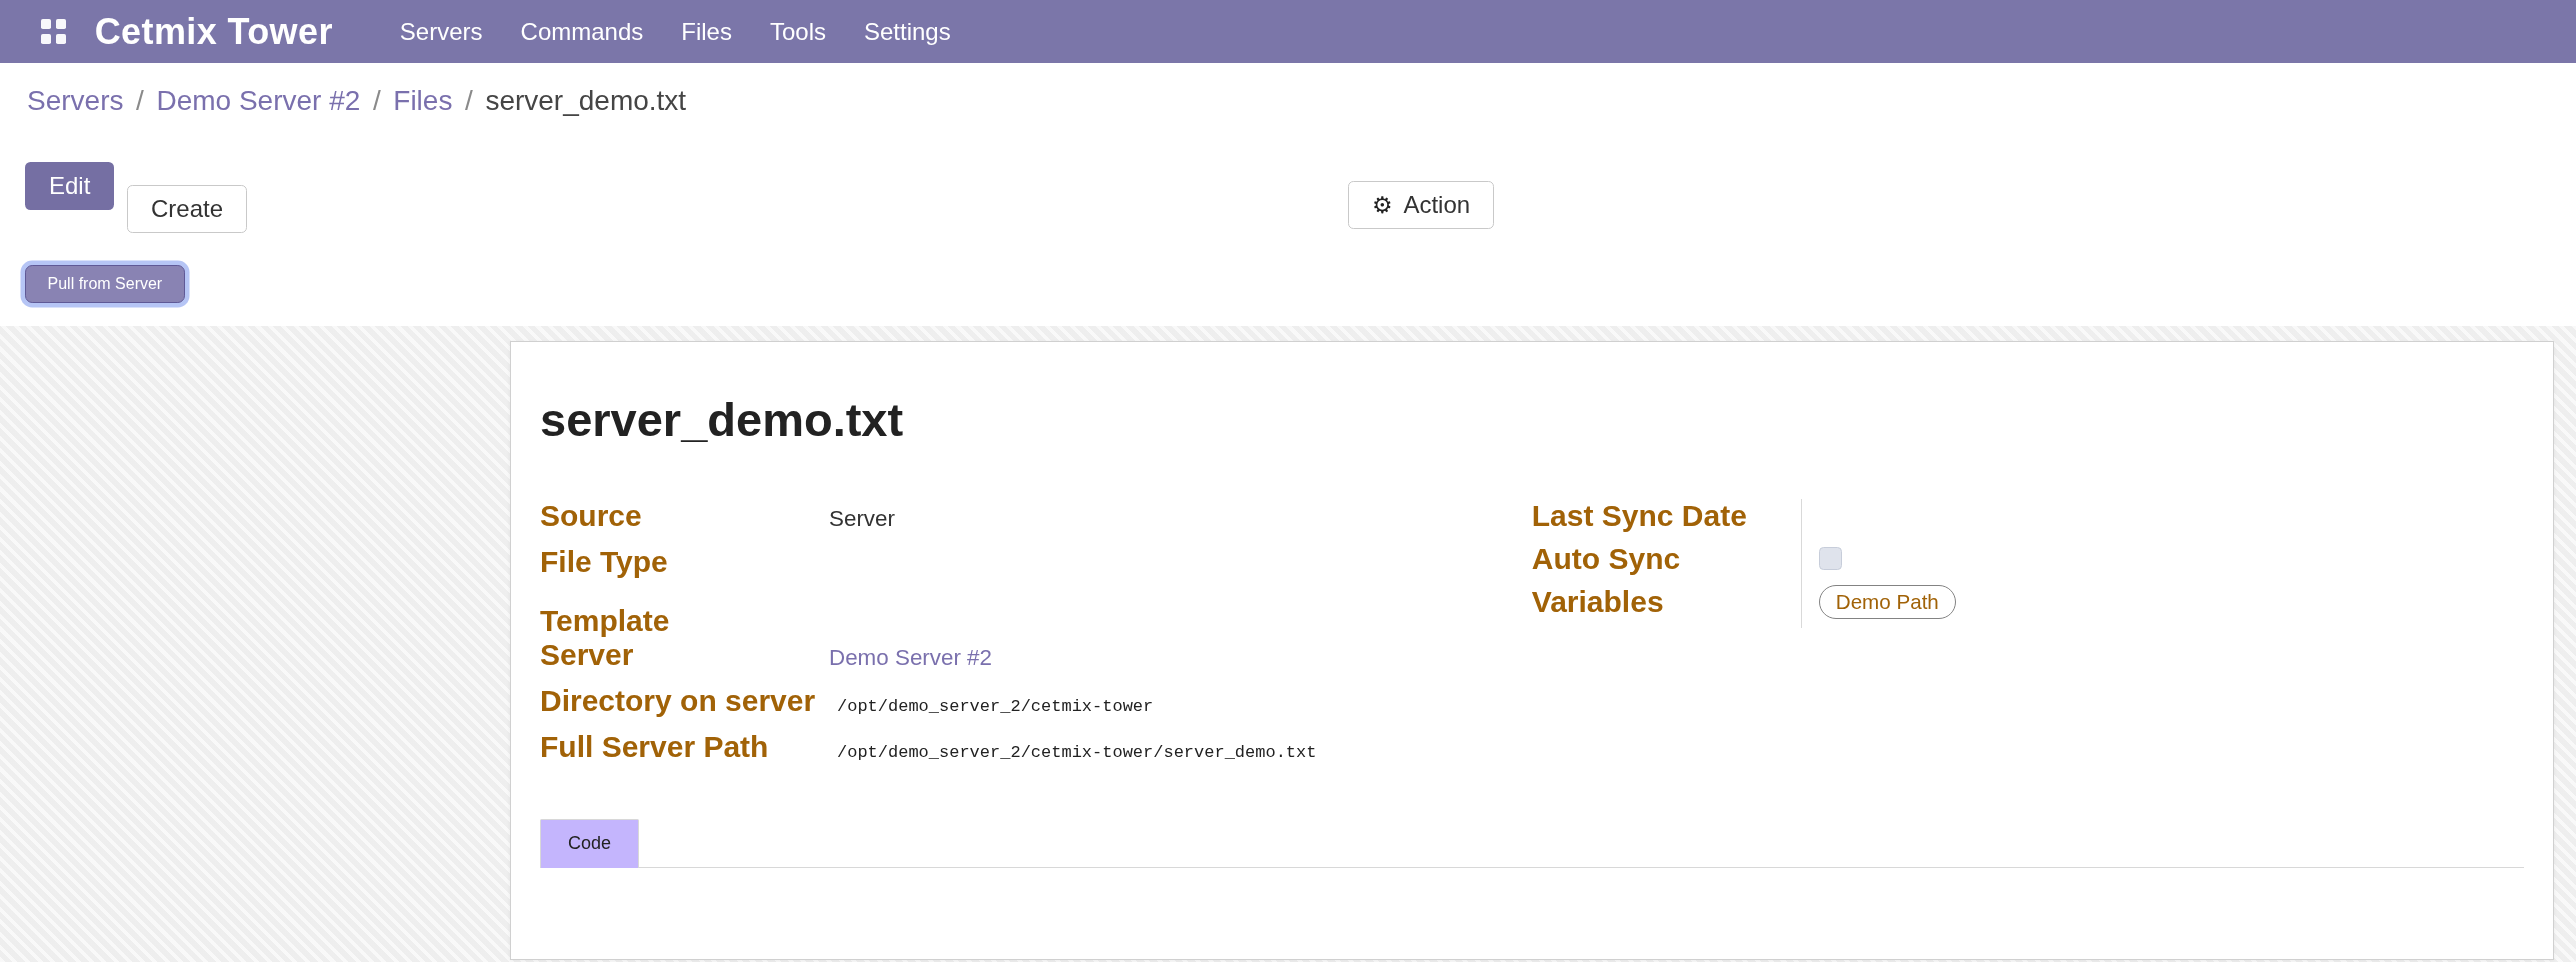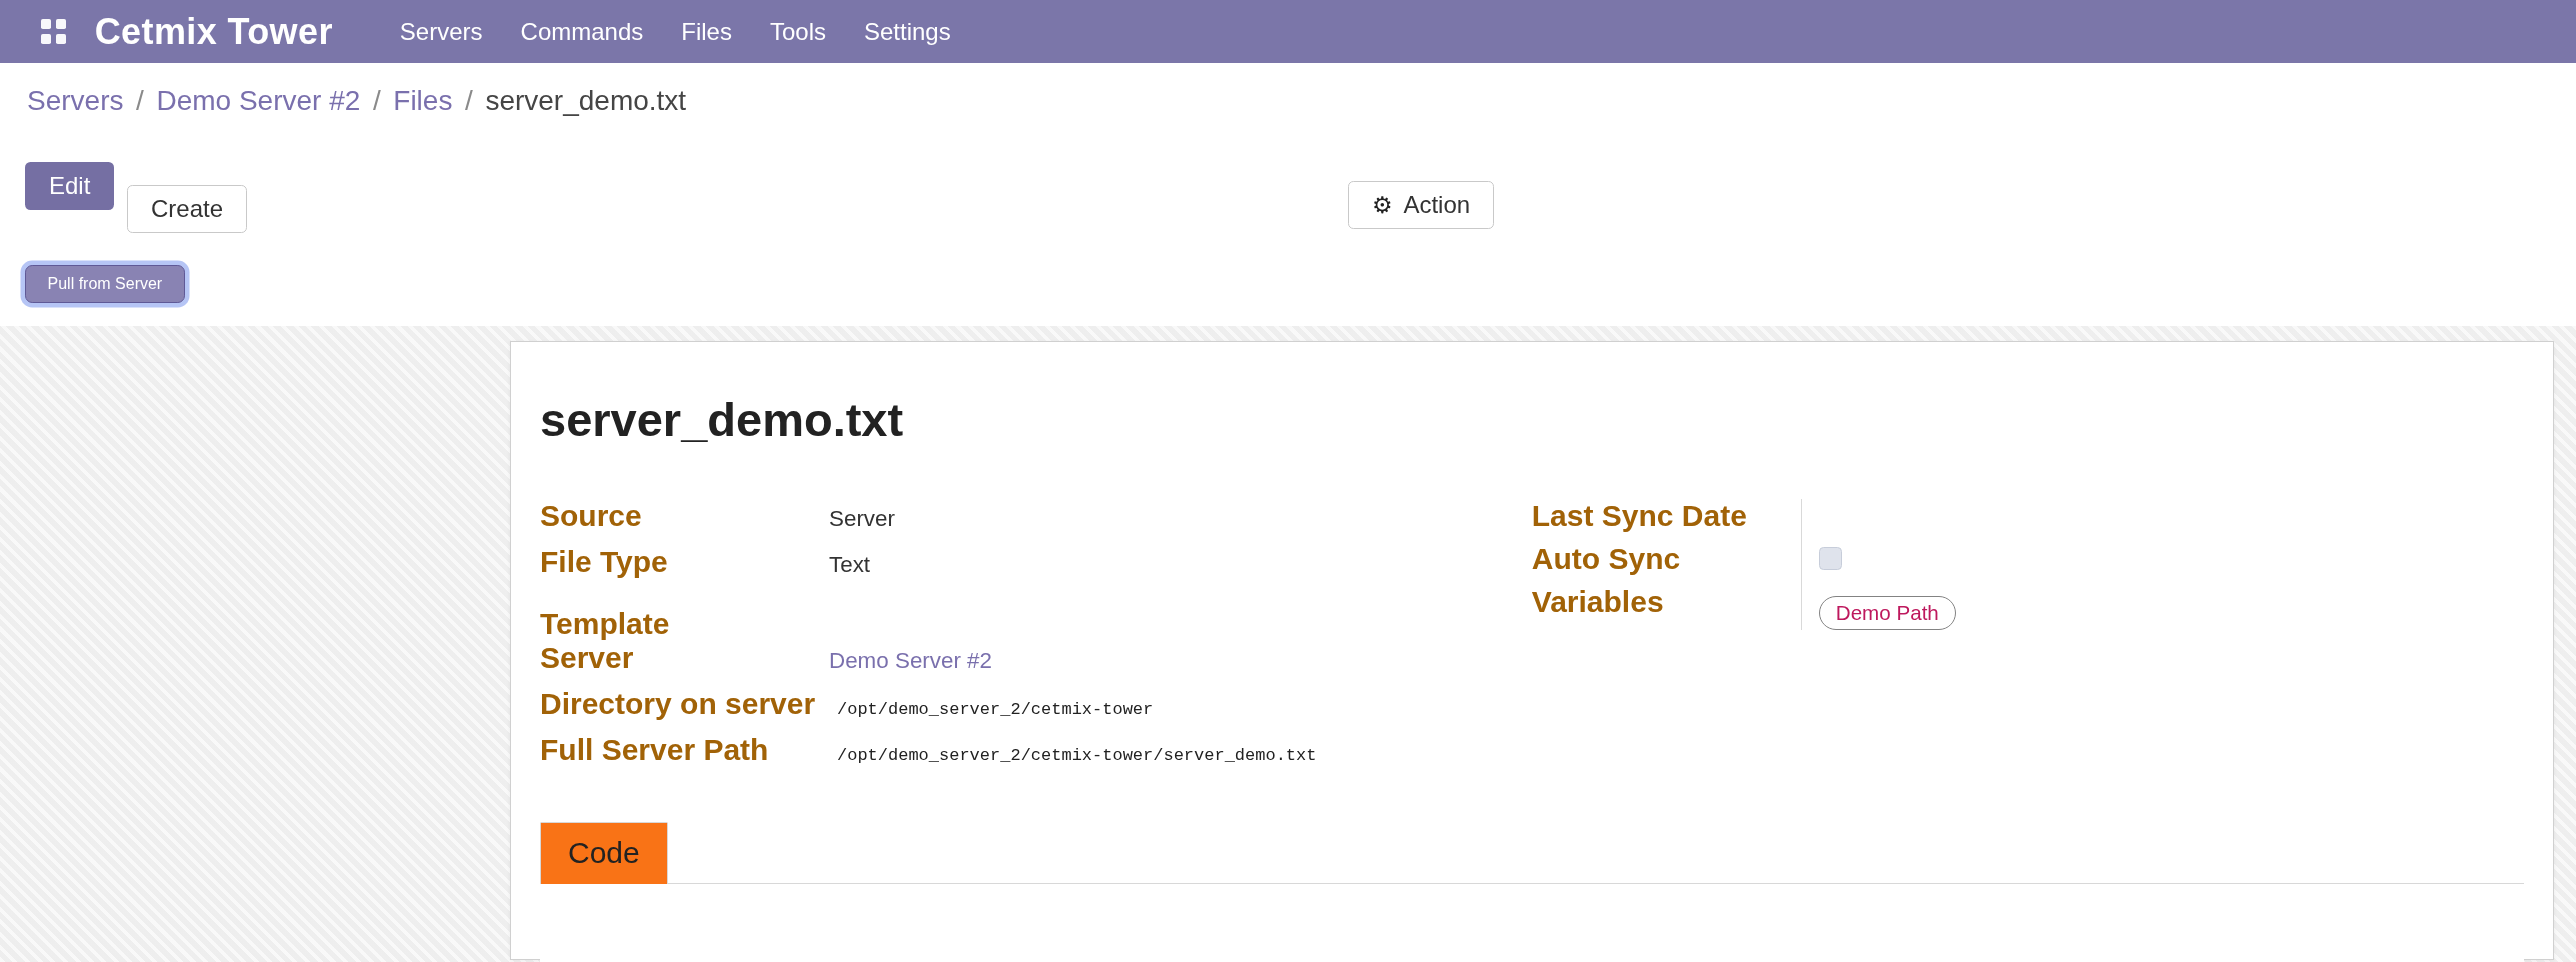--- a/index.html
+++ b/index.html
@@ -86,27 +86,27 @@
   .field-value { font-size: 22.4px; color: #333; line-height: 34px; flex: 1 1 auto; min-height: 43px; }
   .group-right .field-value { border-left: 0.9px solid #d9d9d9; padding-left: 17px; align-self: stretch; }
   .value-link { color: var(--link, #7a70ad); text-decoration: none; cursor: pointer; }
   .mono { font-family: Liberation Mono, monospace; font-size: 17px; color: #222; margin-left: 8px; }
   .checkbox {
     display: inline-block; width: 23px; height: 23px; margin-top: 5.4px;
     background: #dfe3ec; border: 0.9px solid #c7cdda; border-radius: 4.5px; cursor: pointer;
   }
   .tag {
     display: inline-block; border: 1.8px solid #838383; border-radius: 21.5px;
-    padding: 1.8px 16px 3.6px; font-size: 20.6px; color: #be185d; background: #fff;
-    line-height: 27px; cursor: pointer; margin-top: 11px;
+    padding: 1.8px 16px 3.6px; font-size: 20.6px; color: #a16207; background: #fff;
+    line-height: 27px; cursor: pointer;
   }
 
   .tabs { display: flex; margin-top: 43px; border-bottom: 0.9px solid #d8d8d8; }
   .tab {
-    font-size: 30px; color: #222; background: #f97316; cursor: pointer;
+    font-size: 18px; color: #222; background: #c4b5fd; cursor: pointer;
     padding: 13.5px 27px; border: 0.9px solid #d8d8d8; border-bottom: none;
     margin-bottom: -0.9px; border-radius: 1.8px 1.8px 0 0;
   }
   .tab-content { min-height: 81px; background: #fff; }
 </style>
 </head>
 <body>
 
 <div class="page">
 
@@ -153,21 +153,20 @@
       <h1 class="record-title">server_demo.txt</h1>
 
       <div class="groups">
         <div class="group group-left" id="group-left">
             <div class="field-row">
               <div class="field-label">Source</div>
               <div class="field-value">Server</div>
             </div>
             <div class="field-row">
               <div class="field-label">File Type</div>
-              <div class="field-value">Text</div>
             </div>
             <div class="field-row">
               <div class="field-label">Template</div>
               <div class="field-value"></div>
             </div>
             <div class="field-row">
               <div class="field-label">Server</div>
               <div class="field-value"><a class="value-link">Demo Server #2</a></div>
             </div>
             <div class="field-row">

